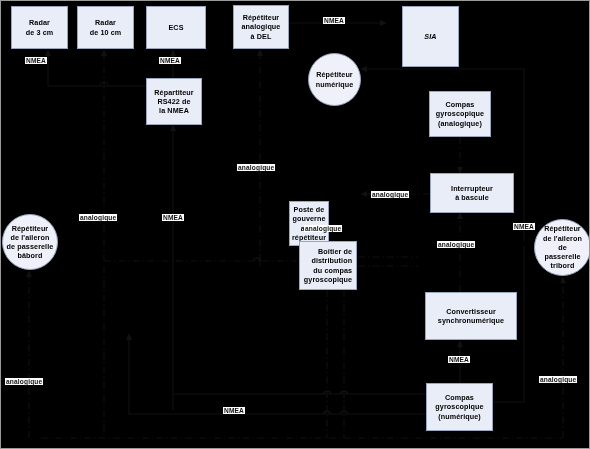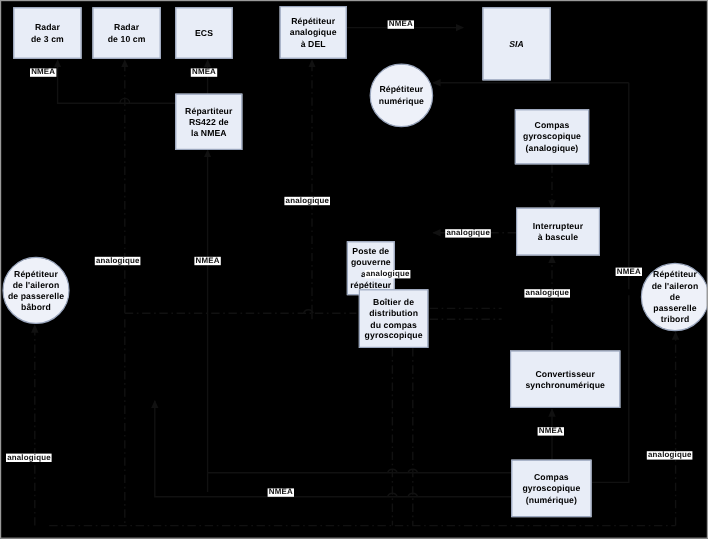--- a/index.html
+++ b/index.html
@@ -119,21 +119,21 @@
   <div class="node box" style="left:10px;top:5px;width:57px;height:43px;">
     <span style="white-space:pre-line;">Radar
 de 3 cm</span>
   </div>
 
   <div class="node box" style="left:76px;top:5px;width:57px;height:43px;">
     <span style="white-space:pre-line;">Radar
 de 10 cm</span>
   </div>
 
-  <div class="node box" style="left:145px;top:5px;width:48px;height:43px;">
+  <div class="node box" style="left:145px;top:5px;width:60px;height:43px;">
     <span style="white-space:pre-line;">ECS</span>
   </div>
 
   <div class="node box" style="left:232px;top:4px;width:56px;height:44px;">
     <span style="white-space:pre-line;">Répétiteur
 analogique
 à DEL</span>
   </div>
 
   <div class="node box" style="left:401px;top:5px;width:57px;height:61px;font-style:italic;">
@@ -150,33 +150,33 @@
     <span style="white-space:pre-line;">Répétiteur
 numérique</span>
   </div>
 
   <div class="node box" style="left:428px;top:90px;width:62px;height:46px;">
     <span style="white-space:pre-line;">Compas
 gyroscopique
 (analogique)</span>
   </div>
 
-  <div class="node box" style="left:429px;top:172px;width:70px;height:40px;">
+  <div class="node box" style="left:429px;top:172px;width:84px;height:40px;">
     <span style="white-space:pre-line;">Interrupteur
 à bascule</span>
   </div>
 
   <div class="node box" style="left:288px;top:172px;width:40px;height:45px;margin-top:28px;">
     <span style="white-space:pre-line;">Poste de
 gouverne
 avec
 répétiteur</span>
   </div>
 
-  <div class="node box" style="left:298px;top:240px;width:58px;height:49px;">
+  <div class="node box" style="left:298px;top:240px;width:58px;height:49px;text-align:right;">
     <span style="white-space:pre-line;">Boîtier de
 distribution
 du compas
 gyroscopique</span>
   </div>
 
   <div class="node box" style="left:424px;top:291px;width:92px;height:48px;">
     <span style="white-space:pre-line;">Convertisseur
 synchronumérique</span>
   </div>

